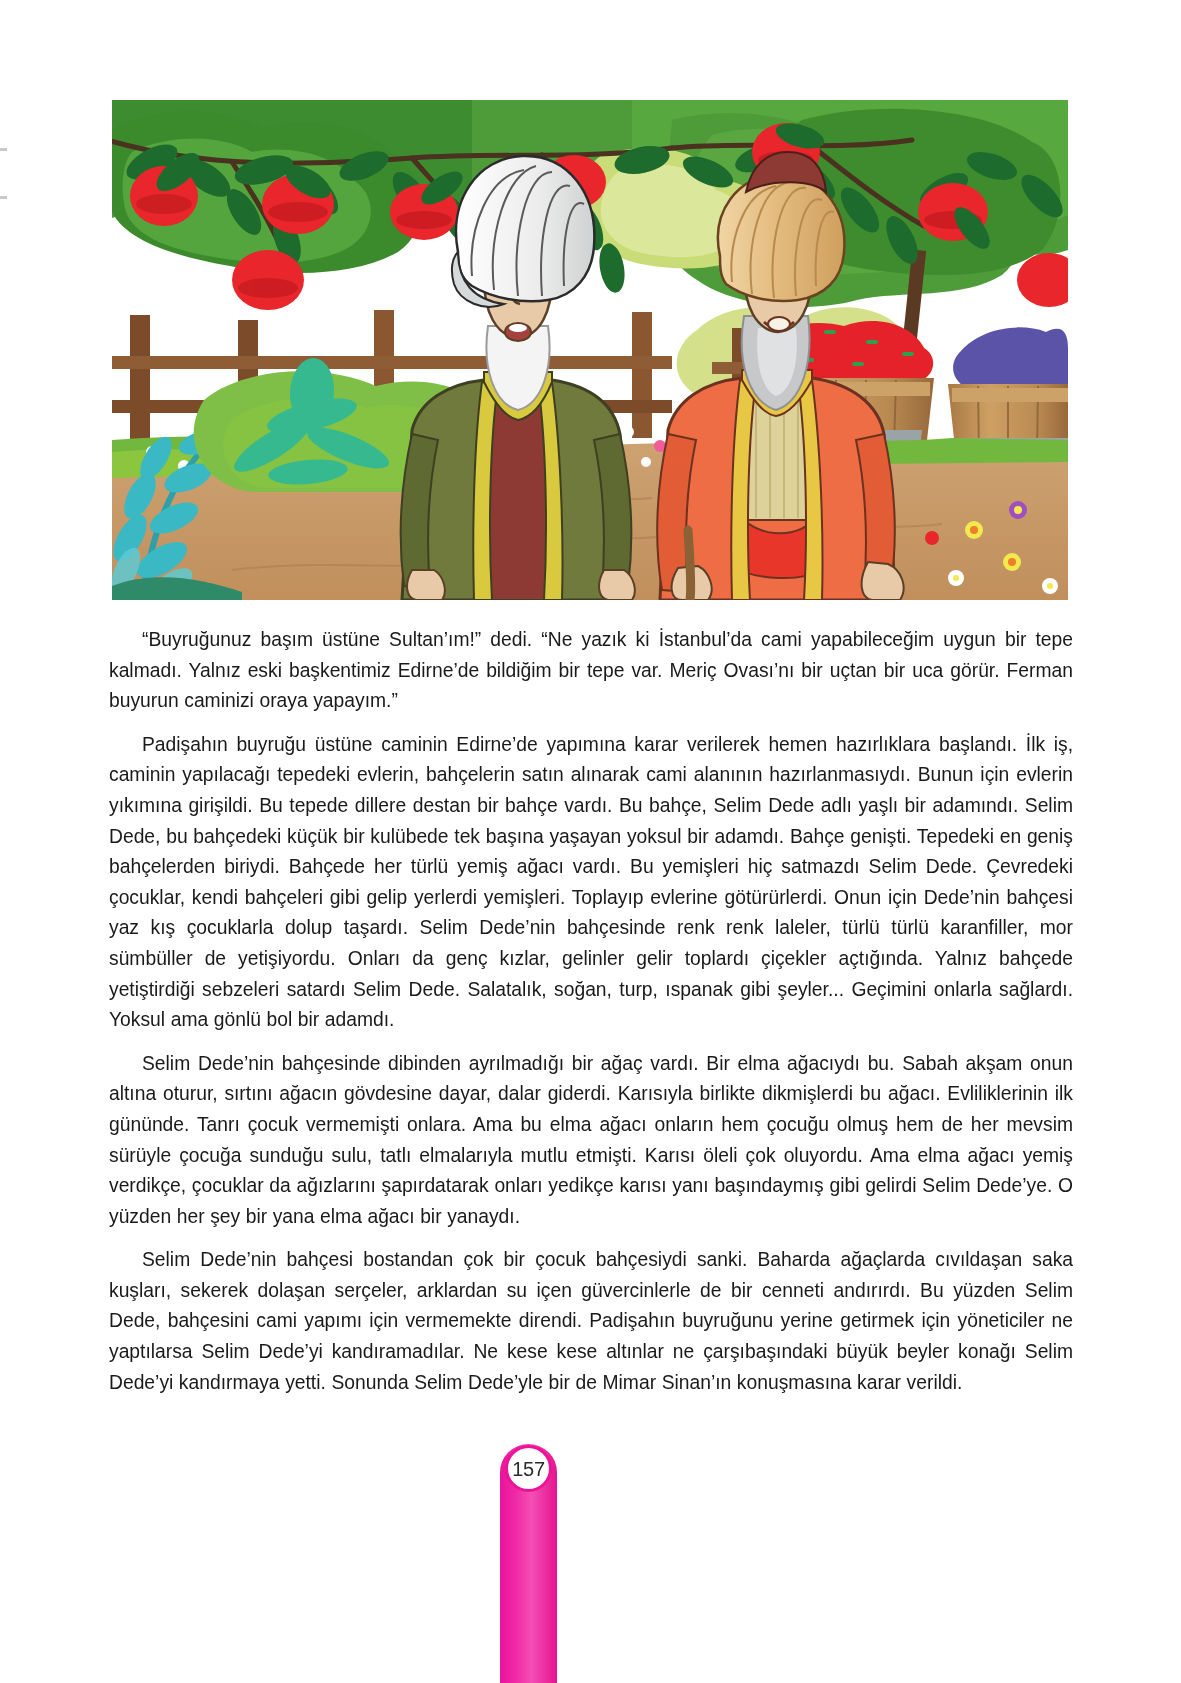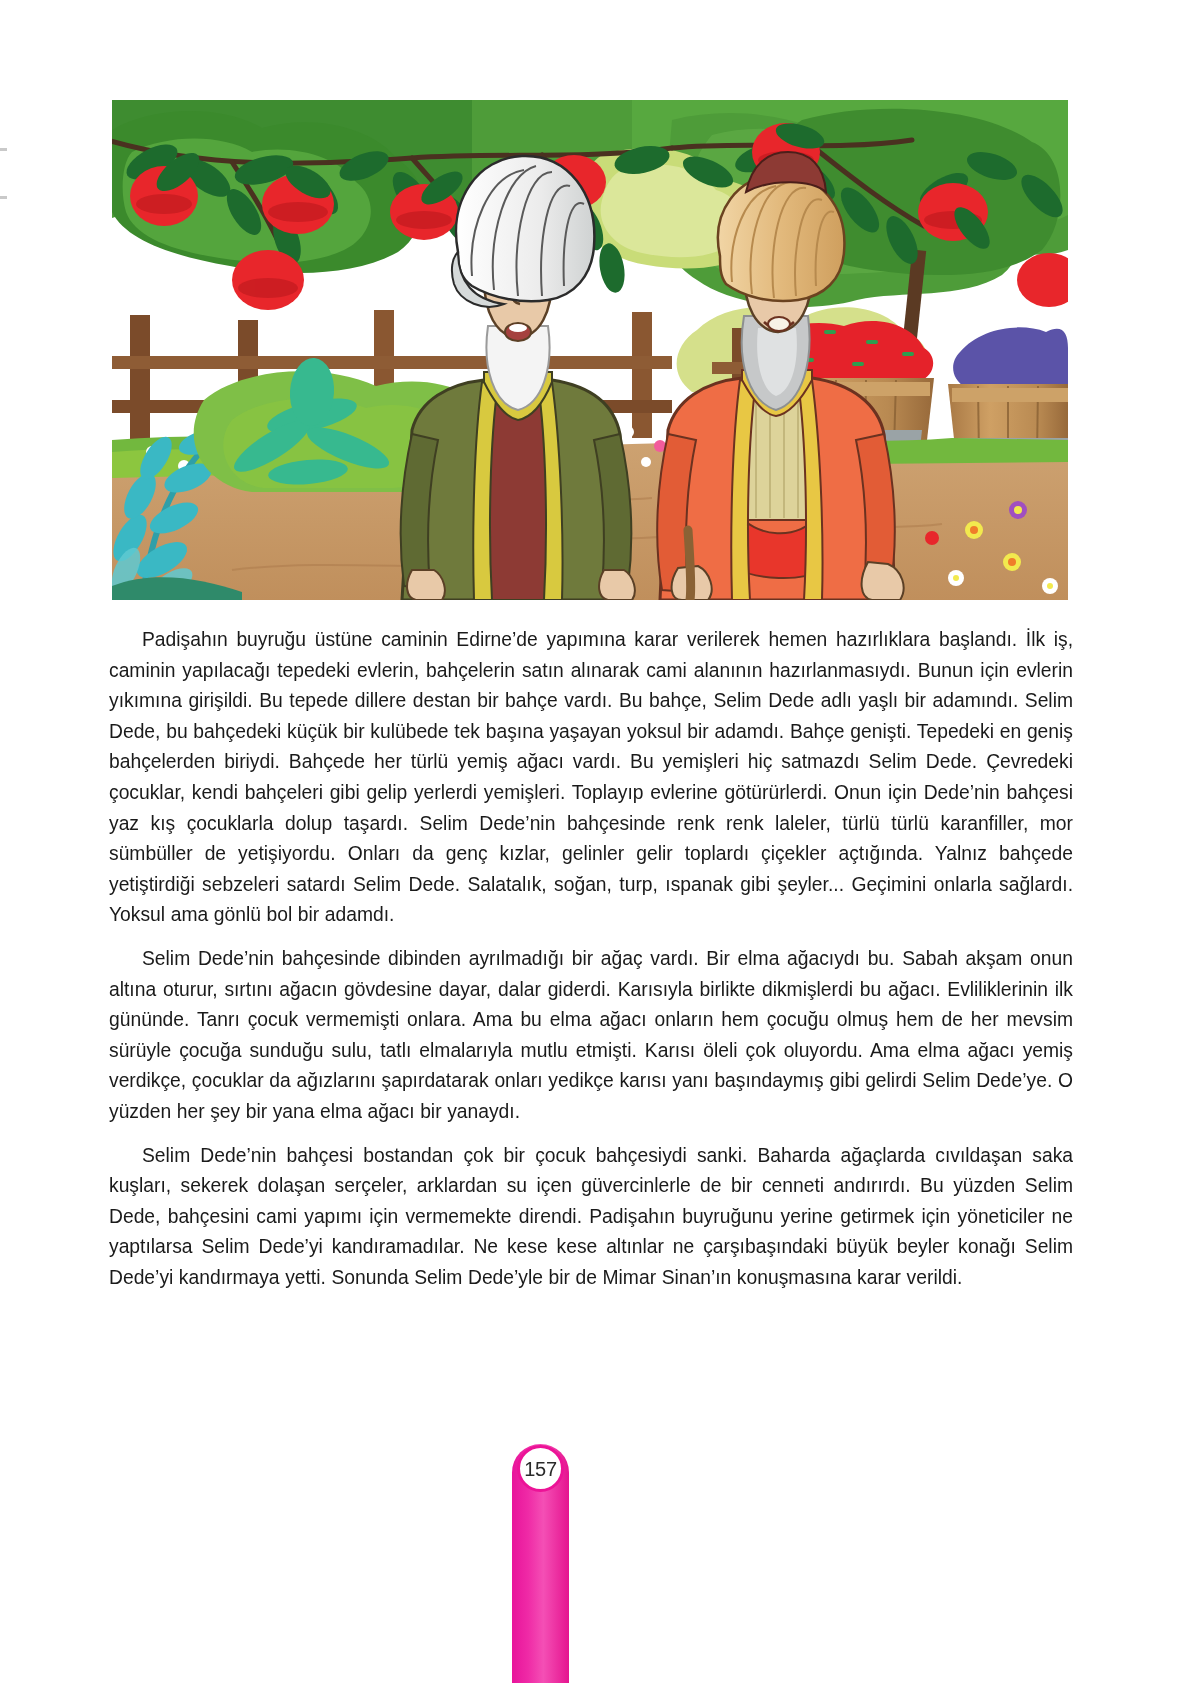--- a/index.html
+++ b/index.html
@@ -62,21 +62,21 @@
     text-indent: 33px;
     -webkit-hyphens: none;
     hyphens: none;
     word-spacing: 0.2px;
   }
   p.para.tight { }
 
   
   .page-badge {
     position: absolute;
-    left: 512px;
+    left: 500px;
     top: 1426px;
     width: 57px;
     height: 257px;
   }
   .badge-bar {
     position: absolute;
     left: 0;
     top: 18px;
     width: 57px;
     height: 239px;
@@ -466,20 +466,21 @@
         <path d="M756,462 C746,480 748,498 760,500 L788,500 C796,488 790,470 776,464 Z" fill="#e8c9a8" stroke="#5b4026" stroke-width="2"></path>
       </g>
 
       <path d="M576,430 C578,462 580,486 578,500" stroke="#8a6235" stroke-width="9" fill="none" stroke-linecap="round"></path>
 
       <path d="M0,486 C40,470 90,478 130,492 L130,500 L0,500 Z" fill="#2f8a6a"></path>
     </svg>
   </div>
 
   <div class="text-col">
+    <p class="para">“Buyruğunuz başım üstüne Sultan’ım!” dedi. “Ne yazık ki İstanbul’da cami yapabileceğim uygun bir tepe kalmadı. Yalnız eski başkentimiz Edirne’de bildiğim bir tepe var. Meriç Ovası’nı bir uçtan bir uca görür. Ferman buyurun caminizi oraya yapayım.”</p>
     <p class="para">Padişahın buyruğu üstüne caminin Edirne’de yapımına karar verilerek hemen hazırlıklara başlandı. İlk iş, caminin yapılacağı tepedeki evlerin, bahçelerin satın alınarak cami alanının hazırlanmasıydı. Bunun için evlerin yıkımına girişildi. Bu tepede dillere destan bir bahçe vardı. Bu bahçe, Selim Dede adlı yaşlı bir adamındı. Selim Dede, bu bahçedeki küçük bir kulübede tek başına yaşayan yoksul bir adamdı. Bahçe genişti. Tepedeki en geniş bahçelerden biriydi. Bahçede her türlü yemiş ağacı vardı. Bu yemişleri hiç satmazdı Selim Dede. Çevredeki çocuklar, kendi bahçeleri gibi gelip yerlerdi yemişleri. Toplayıp evlerine götürürlerdi. Onun için Dede’nin bahçesi yaz kış çocuklarla dolup taşardı. Selim Dede’nin bahçesinde renk renk laleler, türlü türlü karanfiller, mor sümbüller de yetişiyordu. Onları da genç kızlar, gelinler gelir toplardı çiçekler açtığında. Yalnız bahçede yetiştirdiği sebzeleri satardı Selim Dede. Salatalık, soğan, turp, ıspanak gibi şeyler... Geçimini onlarla sağlardı. Yoksul ama gönlü bol bir adamdı.</p>
     <p class="para">Selim Dede’nin bahçesinde dibinden ayrılmadığı bir ağaç vardı. Bir elma ağacıydı bu. Sabah akşam onun altına oturur, sırtını ağacın gövdesine dayar, dalar giderdi. Karısıyla birlikte dikmişlerdi bu ağacı. Evliliklerinin ilk gününde. Tanrı çocuk vermemişti onlara. Ama bu elma ağacı onların hem çocuğu olmuş hem de her mevsim sürüyle çocuğa sunduğu sulu, tatlı elmalarıyla mutlu etmişti. Karısı öleli çok oluyordu. Ama elma ağacı yemiş verdikçe, çocuklar da ağızlarını şapırdatarak onları yedikçe karısı yanı başındaymış gibi gelirdi Selim Dede’ye. O yüzden her şey bir yana elma ağacı bir yanaydı.</p>
     <p class="para tight">Selim Dede’nin bahçesi bostandan çok bir çocuk bahçesiydi sanki. Baharda ağaçlarda cıvıldaşan saka kuşları, sekerek dolaşan serçeler, arklardan su içen güvercinlerle de bir cenneti andırırdı. Bu yüzden Selim Dede, bahçesini cami yapımı için vermemekte direndi. Padişahın buyruğunu yerine getirmek için yöneticiler ne yaptılarsa Selim Dede’yi kandıramadılar. Ne kese kese altınlar ne çarşıbaşındaki büyük beyler konağı Selim Dede’yi kandırmaya yetti. Sonunda Selim Dede’yle bir de Mimar Sinan’ın konuşmasına karar verildi.</p>
   </div>
 
   <div class="page-badge">
     <div class="badge-bar"></div>
     <div class="badge-circle">
       <span class="badge-num">157</span>
     </div>

